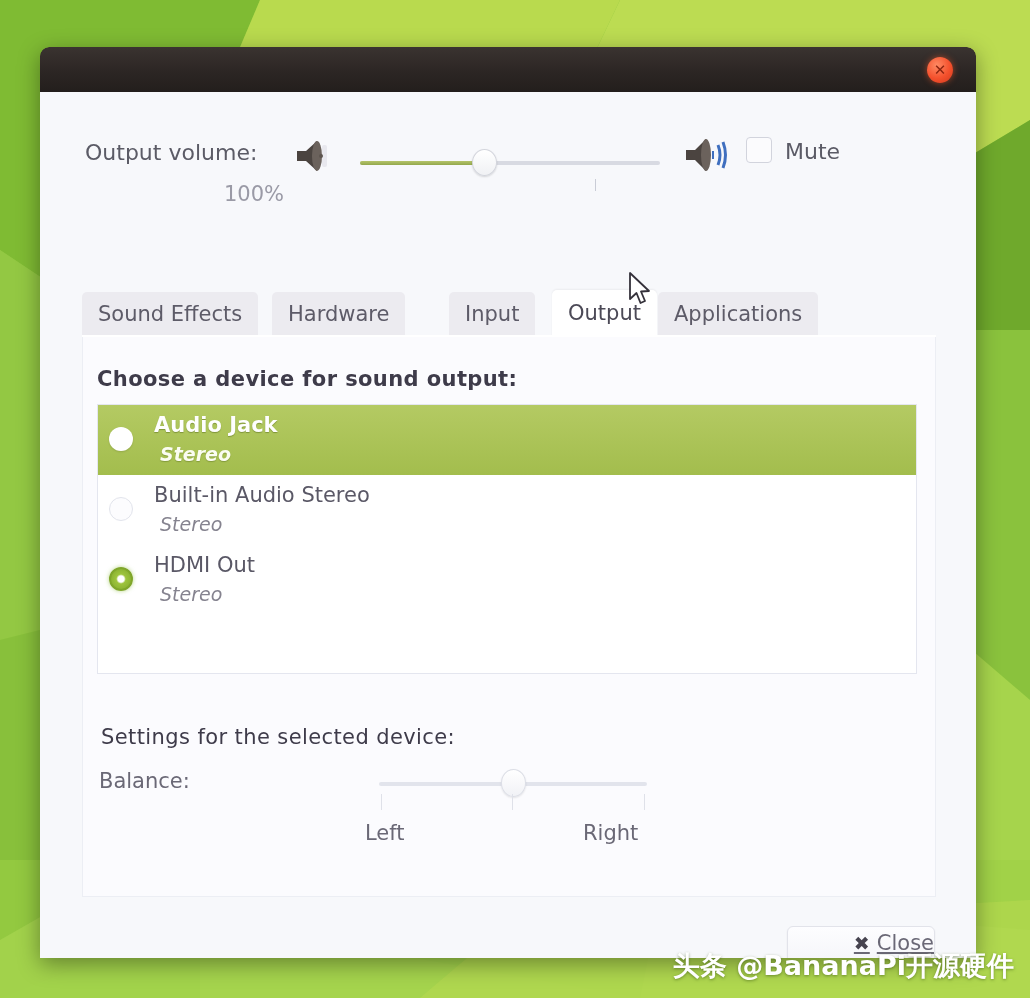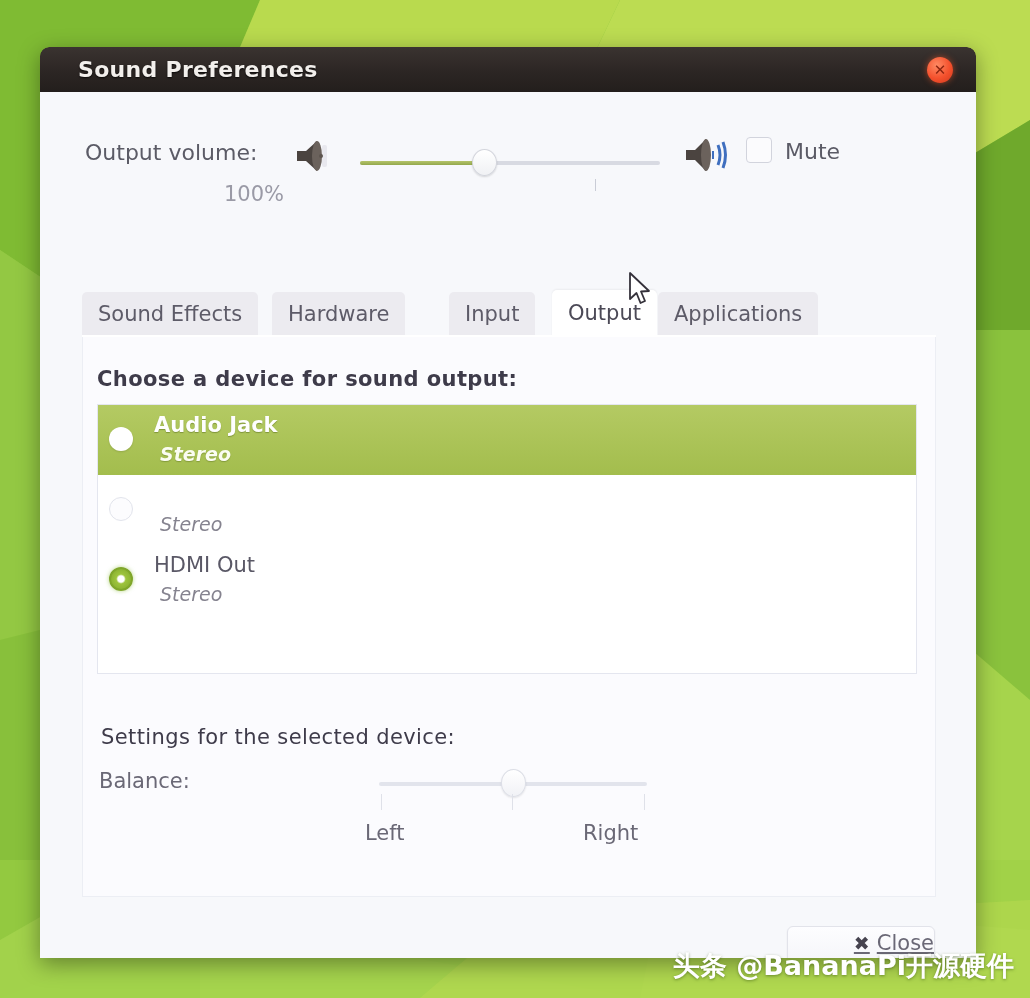--- a/index.html
+++ b/index.html
@@ -423,21 +423,20 @@
     <polygon points="200,920 640,998 200,998" fill="#9fd048"></polygon>
     <polygon points="0,860 1030,860 1030,998 0,998" fill="#9ccf45" opacity="0.55"></polygon>
     <polygon points="140,860 1030,930 1030,998 0,998 0,940" fill="#a8d650" opacity="0.7"></polygon>
     <polygon points="500,930 1030,900 1030,998 420,998" fill="#bcdc52" opacity="0.45"></polygon>
   </svg>
 </div>
 
 <div id="window">
 
   <div id="titlebar">
-    <div id="titlebar-title">Sound Preferences</div>
     <div id="close-dot">
       <div class="x">✕</div>
     </div>
   </div>
 
   <div id="body">
 
     <div id="volume-row">
       <div id="volume-label">Output volume:</div>
 
@@ -488,20 +487,21 @@
       <div id="device-list">
 
         <div class="device-row selected-row">
           <div class="radio onwhite-row"></div>
           <div class="dev-name">Audio Jack</div>
           <div class="dev-sub">Stereo</div>
         </div>
 
         <div class="device-row">
           <div class="radio plain"></div>
+          <div class="dev-name">Built-in Audio Stereo</div>
           <div class="dev-sub">Stereo</div>
         </div>
 
         <div class="device-row">
           <div class="radio checked"></div>
           <div class="dev-name">HDMI Out</div>
           <div class="dev-sub">Stereo</div>
         </div>
 
       </div>

